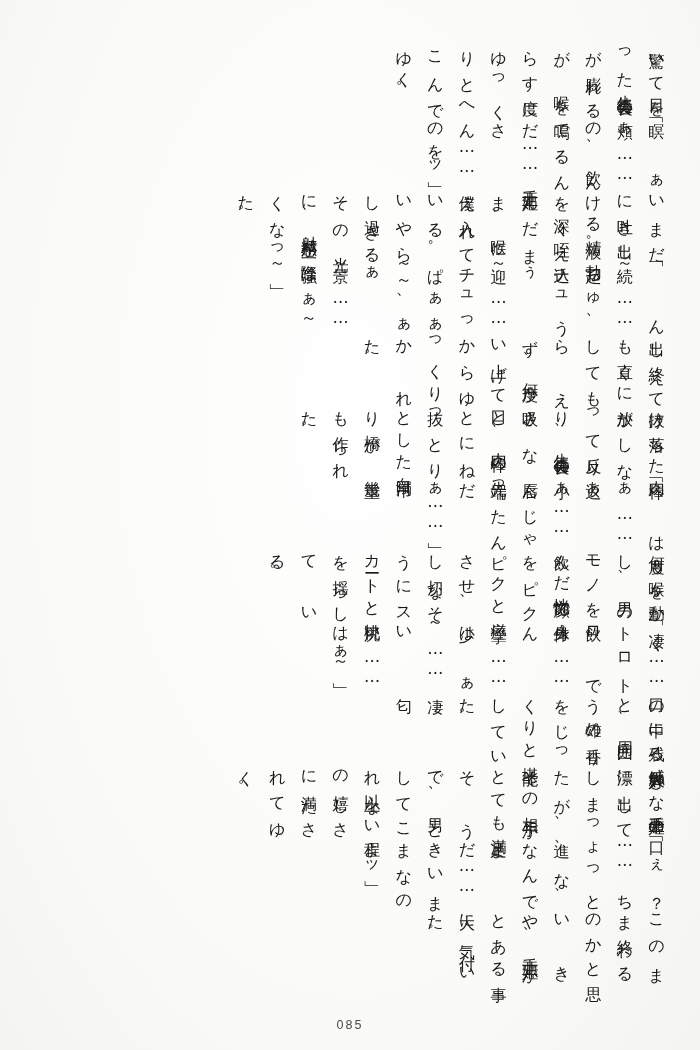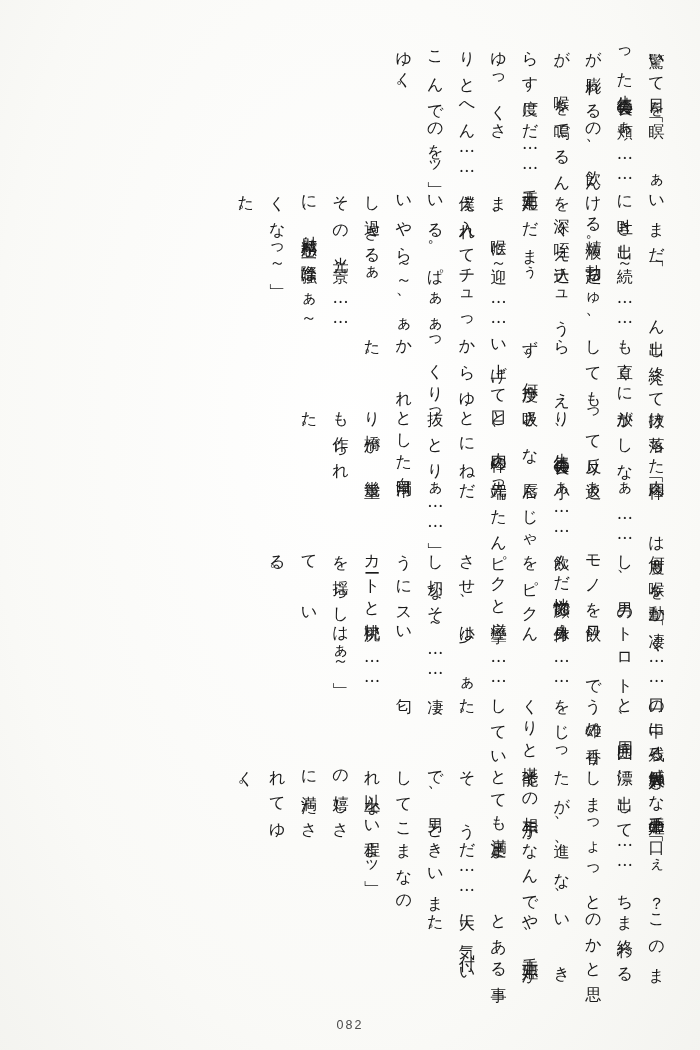--- a/index.html
+++ b/index.html
@@ -87,14 +87,14 @@
     <p class="para">抜け落ちた肉棒がしなって反り返り、生徒会長の小さな唇と、肉棒の先端とにねっとりとした白濁吊り橋が、幾重も作られた。</p>
     <p class="para">「はぁ……ぁぁ……飲んじゃったんだぁ……」</p>
     <p class="para">何度も喉を動かし、男のモノを飲んだ恍惚顔で身体をピクピクと痙攣させ、少し切なそうにスカートと桃尻を揺らしている。</p>
     <p class="para">「凄く……トロトロでぇ……んッ……はぁ～……凄い匂い……はぁ～」</p>
     <p class="para">口の中に残る感触と、周囲に漂う雄の香りをじっくりと堪能していた。</p>
     <p class="para">大好きな千亜姫の口に出してしまったが、その相手がとても満足そうで、男としてこれ以上ない程の嬉しさに満たされてゆく。</p>
     <p class="para">「ぇ？ ……ちょっと進、な、なんでまだ……大きいままなのよッ」</p>
     <p class="para">このまま終わるのかと思いきや、千亜姫がとある事に気付いた。</p>
   </div>
 
-  <div class="page-number">082</div>
+  <div class="page-number">085</div>
 </div>
 
 </body></html>

